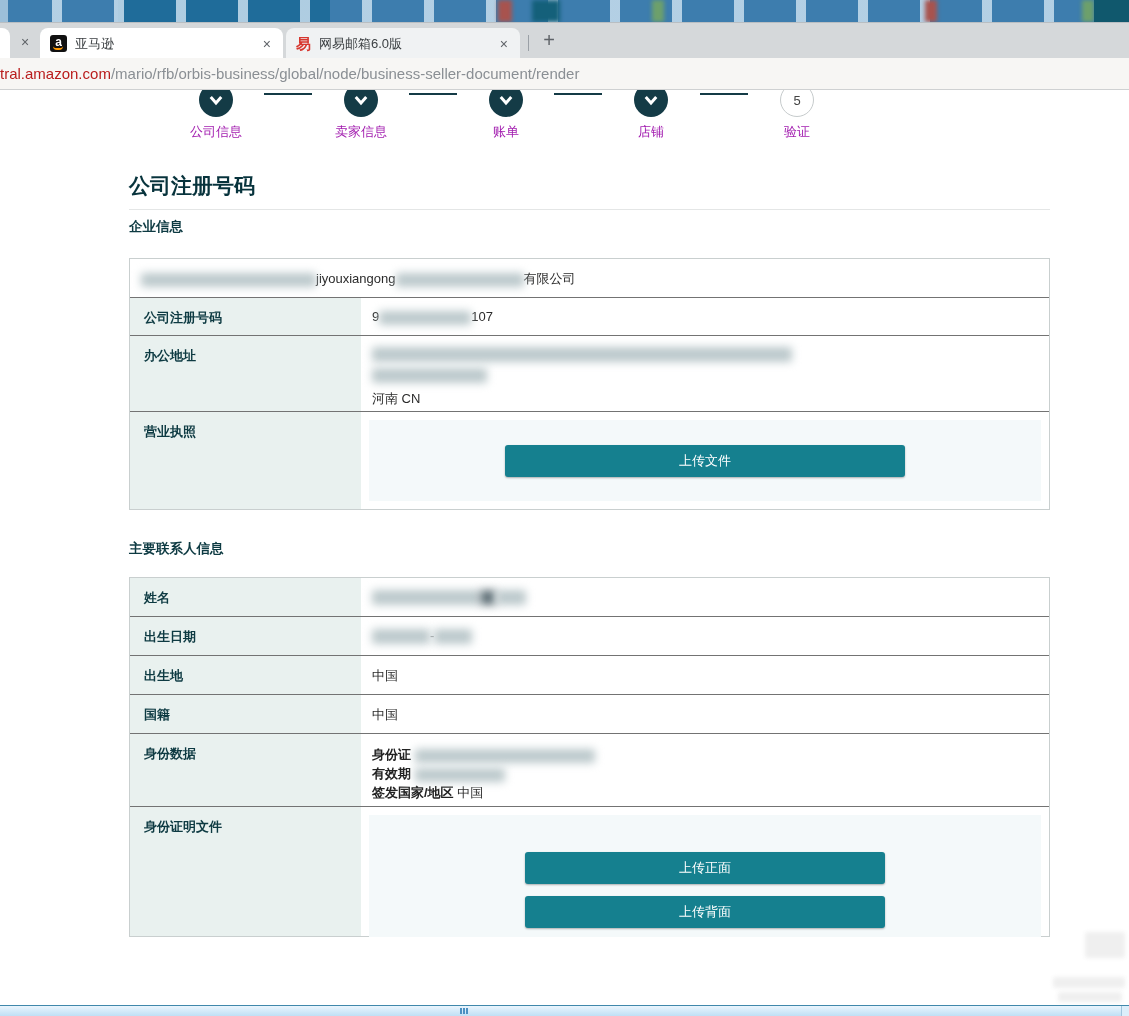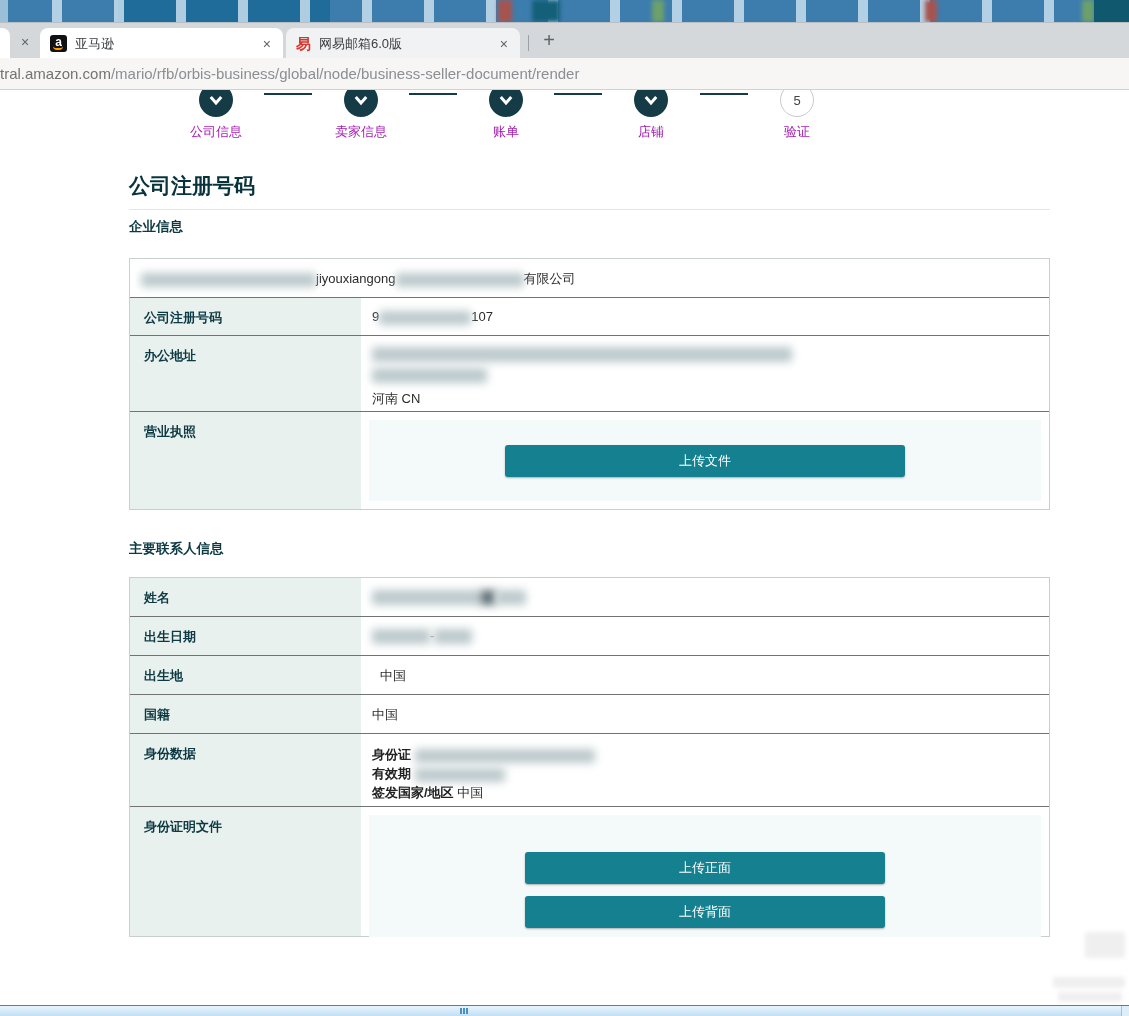--- a/index.html
+++ b/index.html
@@ -43,21 +43,21 @@
   .favicon-163 { color:#d7372f; font-size:15px; font-weight:bold; line-height:1; flex:0 0 auto; }
   .tab-sep { position:absolute; left:528px; top:12px; width:1px; height:16px; background:#9aa0a6; }
   .newtab { position:absolute; left:537px; top:6px; font-size:20px; color:#5f6368; width:24px; text-align:center; }
 
   
   .urlbar {
     position:absolute; left:0; top:58px; width:1129px; height:32px;
     background:#f7f6f4; border-bottom:1px solid #cfd1d2;
     font-size:15px; line-height:31px; white-space:nowrap; overflow:hidden;
   }
-  .url-host { color:#737373; }
+  .url-host { color:#b91c1c; }
   .url-path { color:#8a8f94; }
 
   
   .content { position:absolute; left:0; top:90px; width:1129px; height:915px; background:#fff; overflow:hidden; }
 
   
   .step { position:absolute; width:100px; text-align:center; }
   .step-iconwrap { height:28px; overflow:hidden; display:flex; justify-content:center; }
   .step-circle {
     width:34px; height:34px; border-radius:50%; background:#143b46; margin-top:-7px;
@@ -249,21 +249,21 @@
       <div class="vvalue">
         <span class="rb" style="width:108px;height:15px;"></span><span class="rb dark" style="width:16px;height:15px;"></span><span class="rb" style="width:30px;height:15px;"></span>
       </div>
     </div>
     <div class="vrow" style="height:39px;">
       <div class="vlabel">出生日期</div>
       <div class="vvalue">
         <span class="rb" style="width:58px;height:15px;"></span><span style="color:#888;">-</span><span class="rb" style="width:38px;height:15px;"></span>
       </div>
     </div>
-    <div class="vrow" style="height:39px;gap:8px;">
+    <div class="vrow" style="height:39px;">
       <div class="vlabel">出生地</div>
       <div class="vvalue">中国</div>
     </div>
     <div class="vrow" style="height:39px;">
       <div class="vlabel">国籍</div>
       <div class="vvalue">中国</div>
     </div>
     <div class="vrow" style="height:73px;">
       <div class="vlabel">身份数据</div>
       <div class="vvalue">

